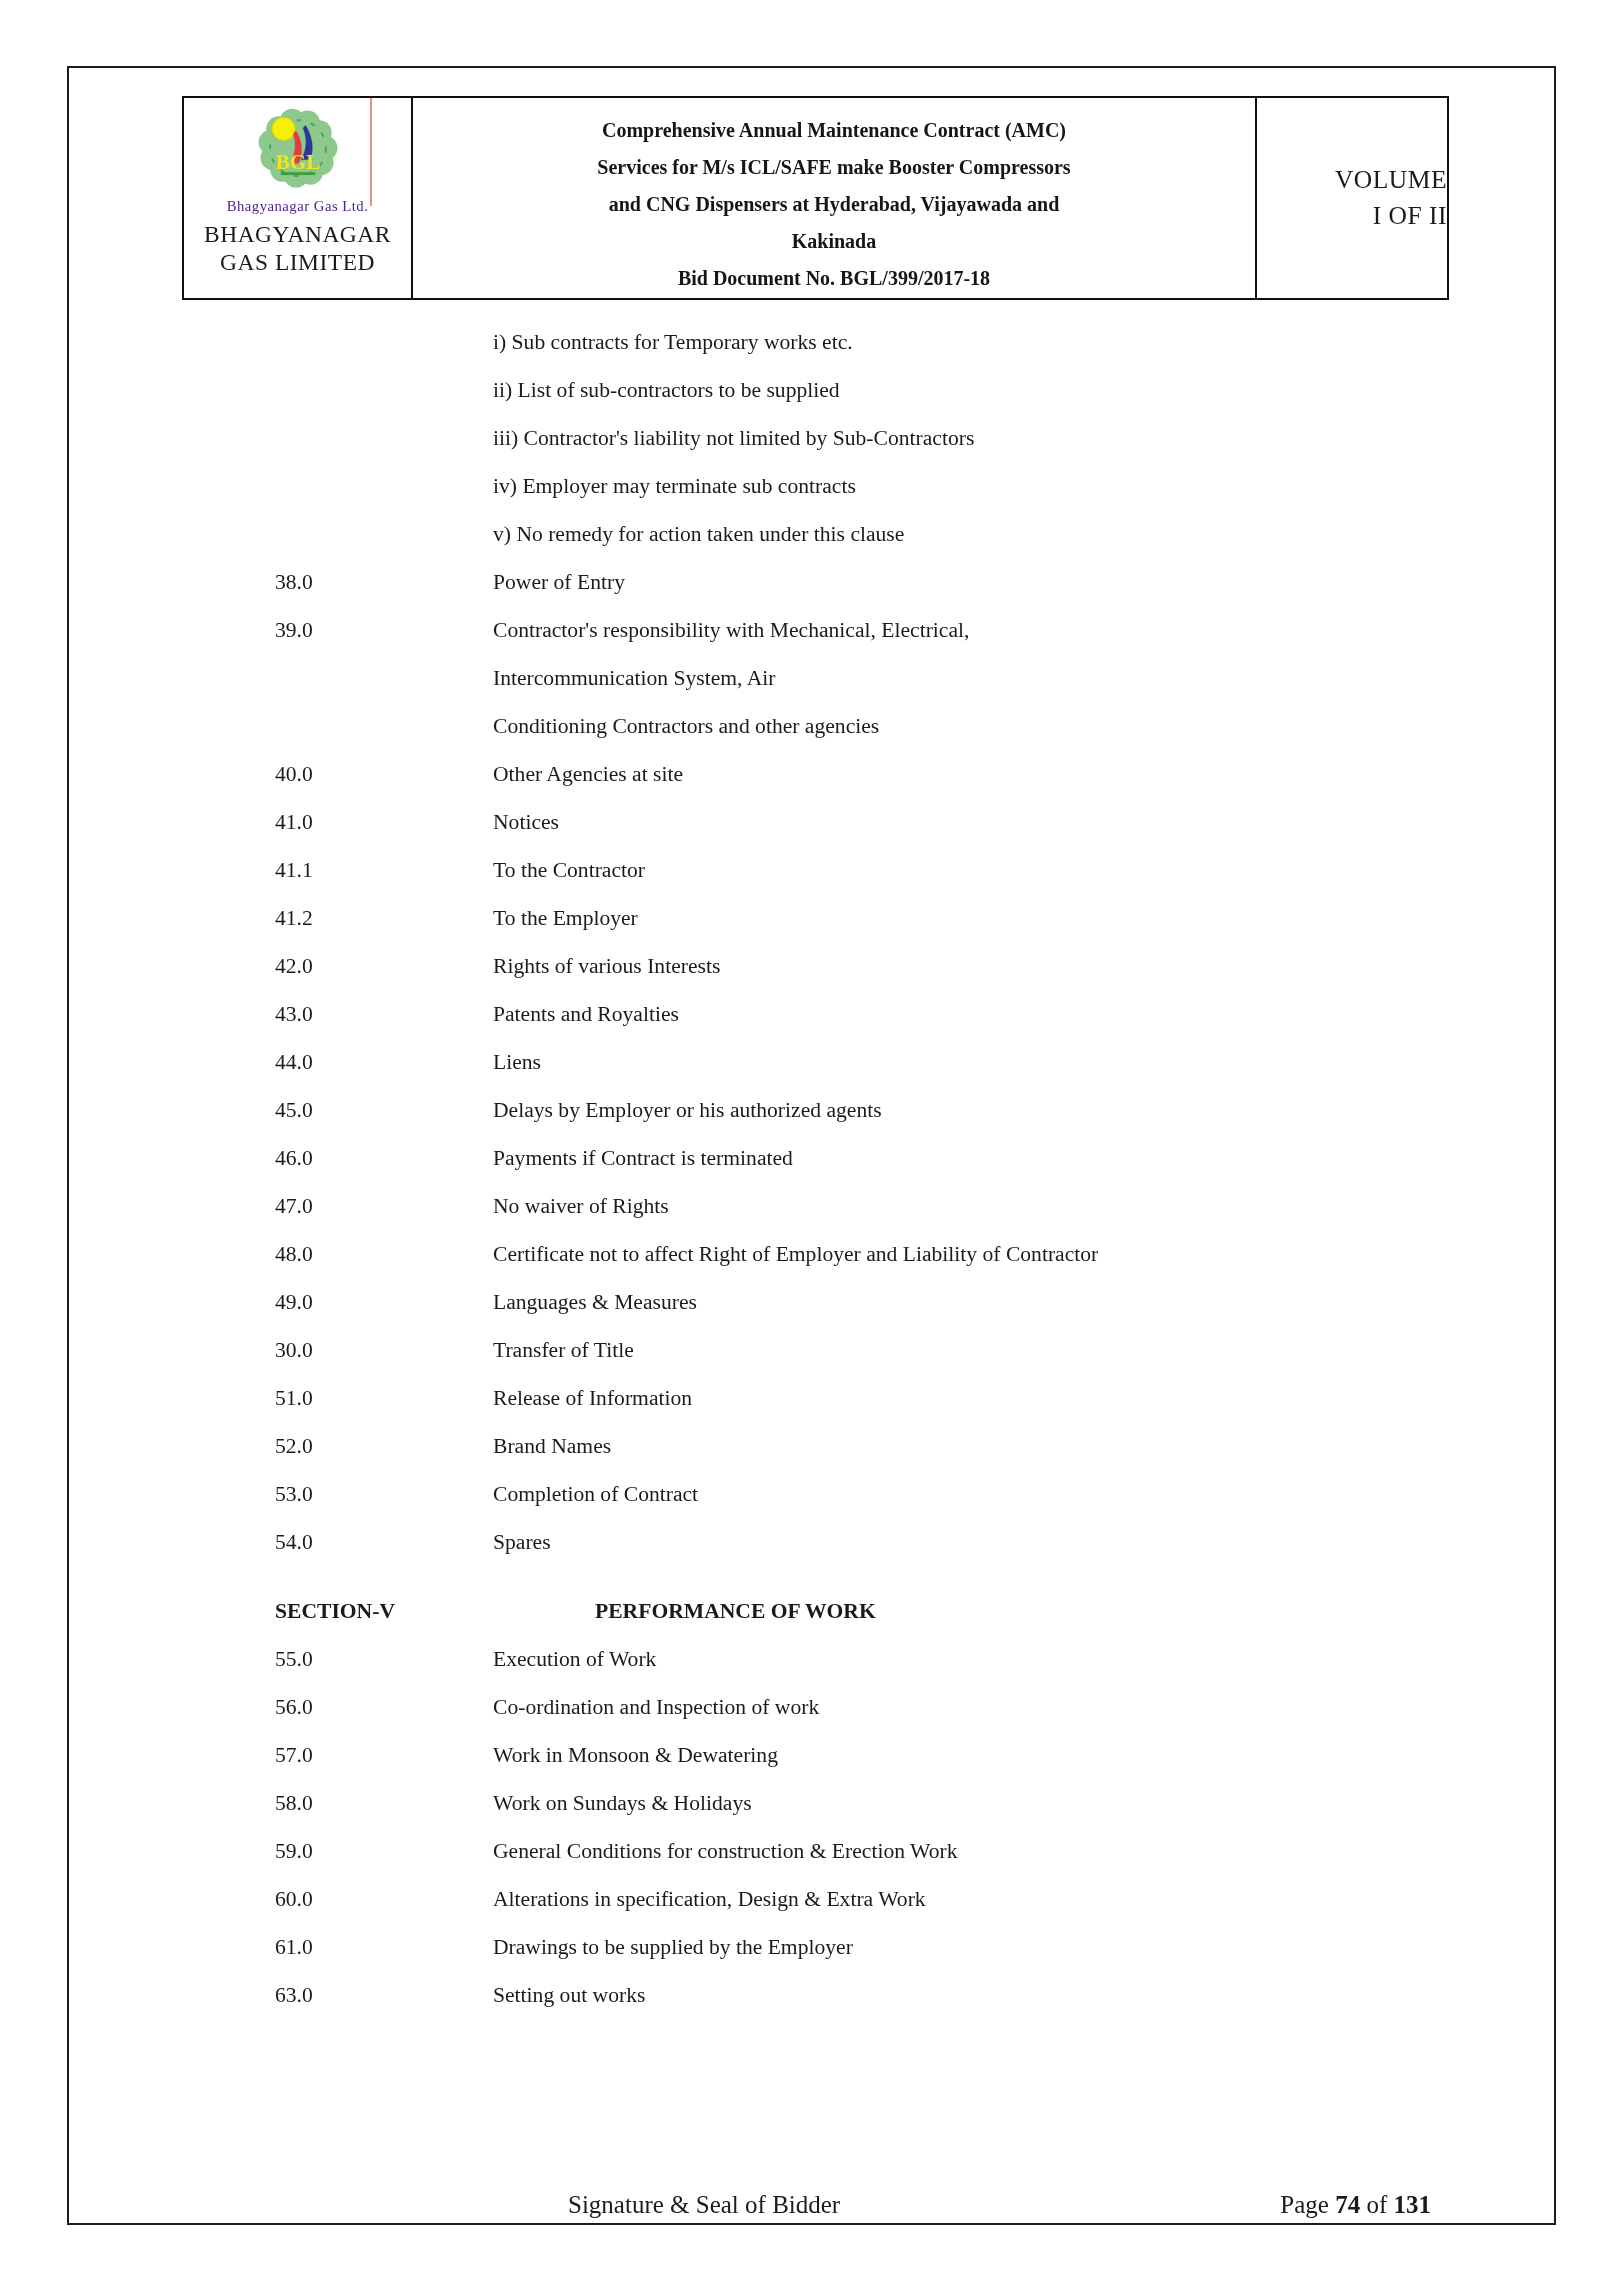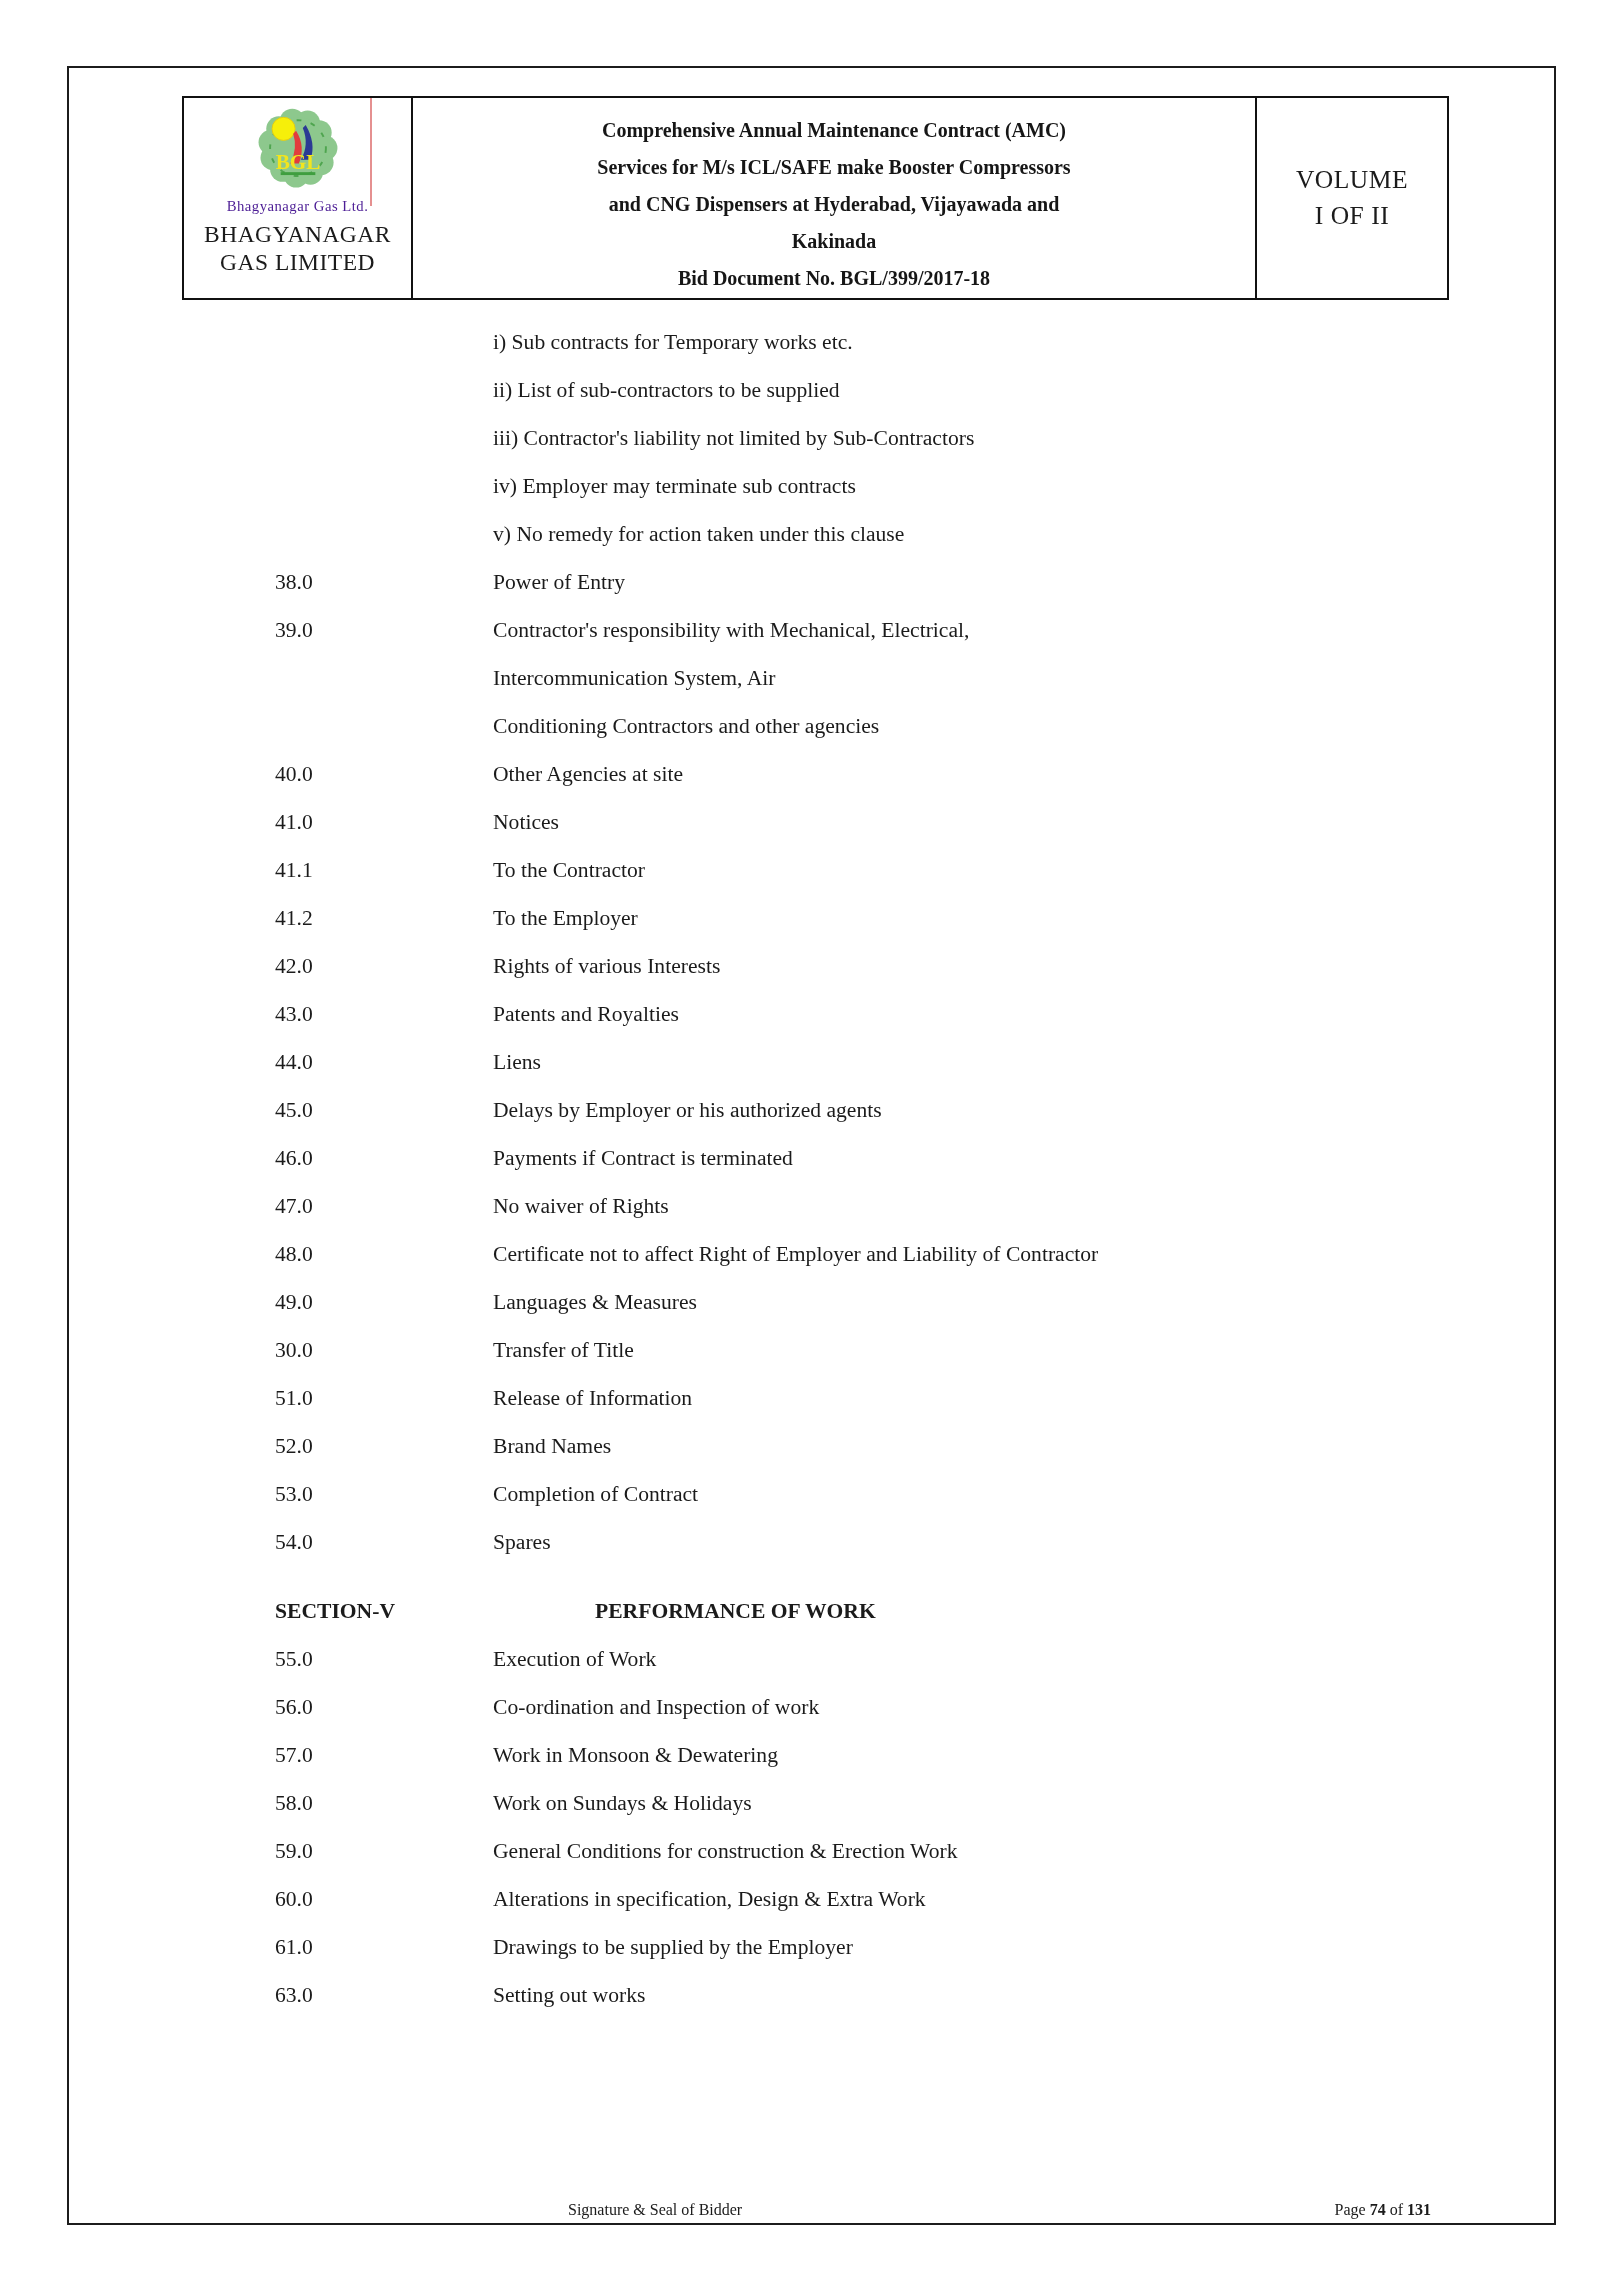--- a/index.html
+++ b/index.html
@@ -40,36 +40,36 @@
   }
   .cell-title {
     flex:1; border-right:2.9px solid #111;
     text-align:center; padding-top:14px;
     font-weight:bold; font-size:20px; line-height:37px;
     color:#161616;
   }
   .cell-volume {
     width:190px; display:flex; flex-direction:column;
     justify-content:center; text-align:center;
-    font-size:25.5px; line-height:36px; letter-spacing:0.5px;
+    font-size:25.5px; line-height:36px; letter-spacing:0.5px;align-items:flex-end;
   }
   
   .toc {
     position:absolute; left:206px; top:262px; right:54px;
     font-size:21.6px;
   }
   .toc-row { display:flex; height:48px; }
   .toc-num { width:218px; flex-shrink:0; }
   .toc-text { flex:1; white-space:nowrap; }
   .section-row { margin-top:20.6px; font-weight:bold; }
   .section-row .section-title { margin-left:102px; white-space:nowrap; }
   
   .footer {
     position:absolute; left:0; right:0; bottom:2px; height:35px;
-    font-size:16px;
+    font-size:25px;
   }
   .footer .sig { position:absolute; left:499px; bottom:2px; }
   .footer .pageinfo { position:absolute; right:123px; bottom:2px; }
   .footer b { font-weight:bold; }
 </style>
 </head>
 <body>
 
 <div class="page-frame">
 

